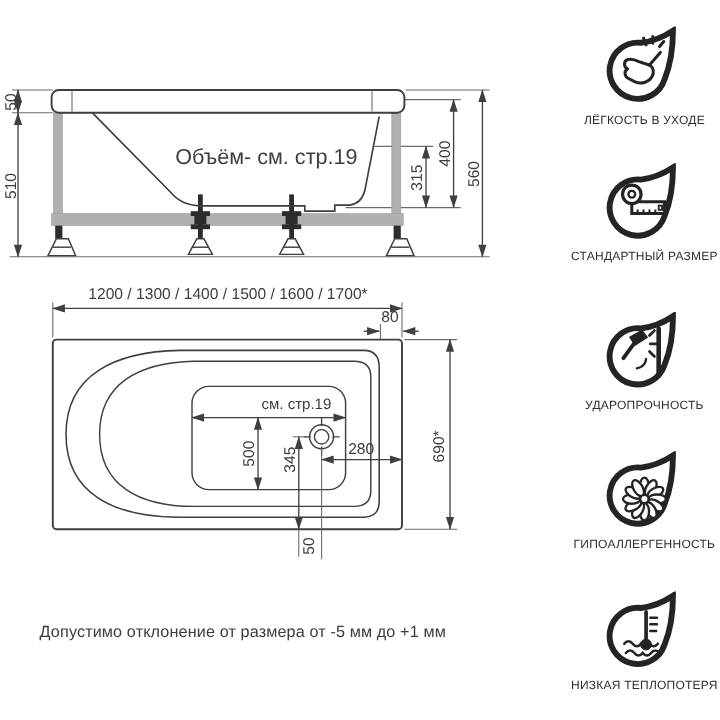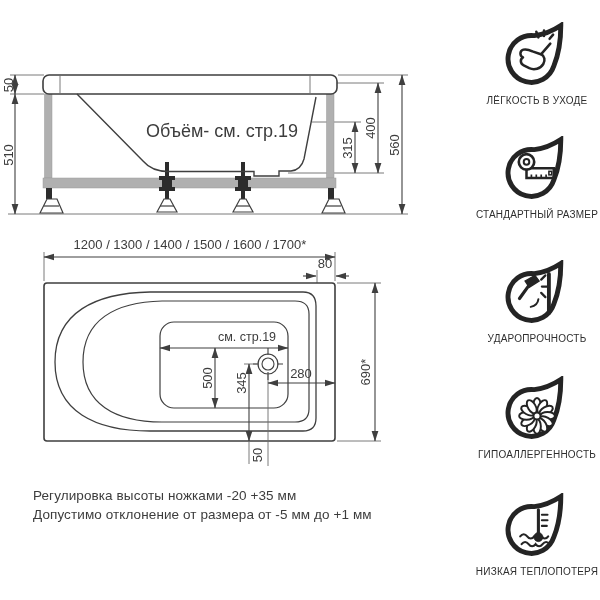--- a/index.html
+++ b/index.html
@@ -123,22 +123,21 @@
 
       <line class="ext" x1="249" y1="441" x2="249" y2="464"></line>
       <text class="dim" text-anchor="middle" transform="rotate(-90 258 455)" x="258" y="459">50</text>
 
       <path class="ext" d="M337,283 H381 M337,441 H381"></path>
       <line class="ln" x1="375" y1="283" x2="375" y2="441" marker-start="url(#ar)" marker-end="url(#ar)"></line>
       <text class="dim" text-anchor="middle" transform="rotate(-90 366 372)" x="366" y="376">690*</text>
     </g>
   </svg>
 
-  <div class="note" style="top:488px;">Регулировка высоты ножками -20 +35 мм</div>
-  <div class="note" style="top:507px;">Допустимо отклонение от размера от -5 мм до +1 мм</div>
+  <div class="note" style="top:519px;">Допустимо отклонение от размера от -5 мм до +1 мм</div>
 
   <div class="feature" style="top:22px;">
     <svg class="ic" width="70" height="70" viewBox="0 0 100 100">
       <path d="M84,5 C84,28 81,46 74,63 A33.5,33.5 0 1 1 46,19.5 C59,18 72,13 84,5 Z" fill="none" stroke="#242424" stroke-width="7" stroke-linejoin="miter"></path>
       <g stroke="#242424" stroke-width="3.6" fill="none" stroke-linecap="round" stroke-linejoin="round">
         <path d="M52,22 l-3,-8 M60,20 l0,-8 M68,24 l5,-6"></path>
         <path d="M56,46 L69,31"></path>
         <path d="M56,46 c5,3 6,9 3,14 c-4,7 -13,9 -20,6 l-8,-4 c-5,-2.5 -5.5,-9 -1,-11.5 c-5,-2 -5,-9.5 .5,-11 c4,-1 9,.5 13,2.5 l12,4"></path>
       </g>
     </svg>

